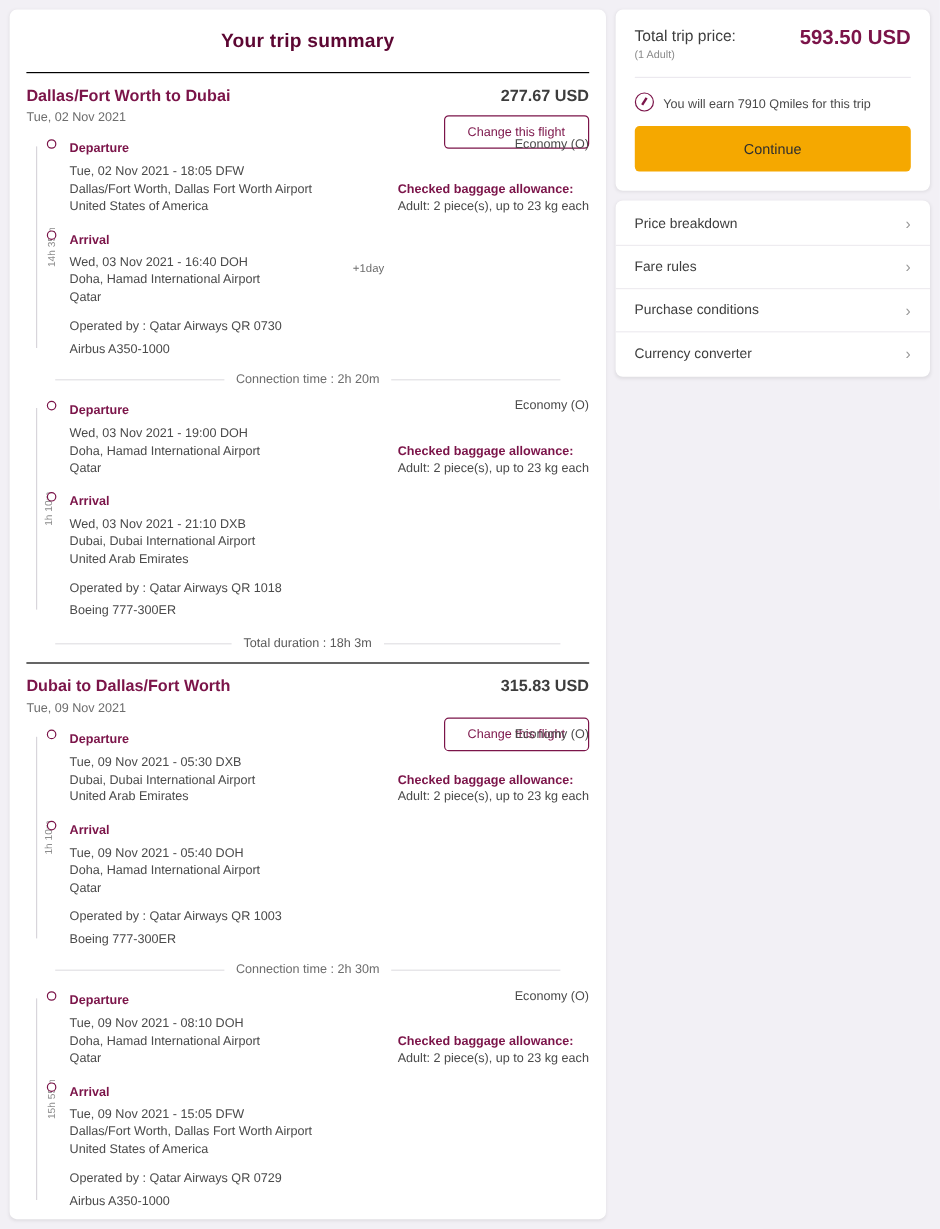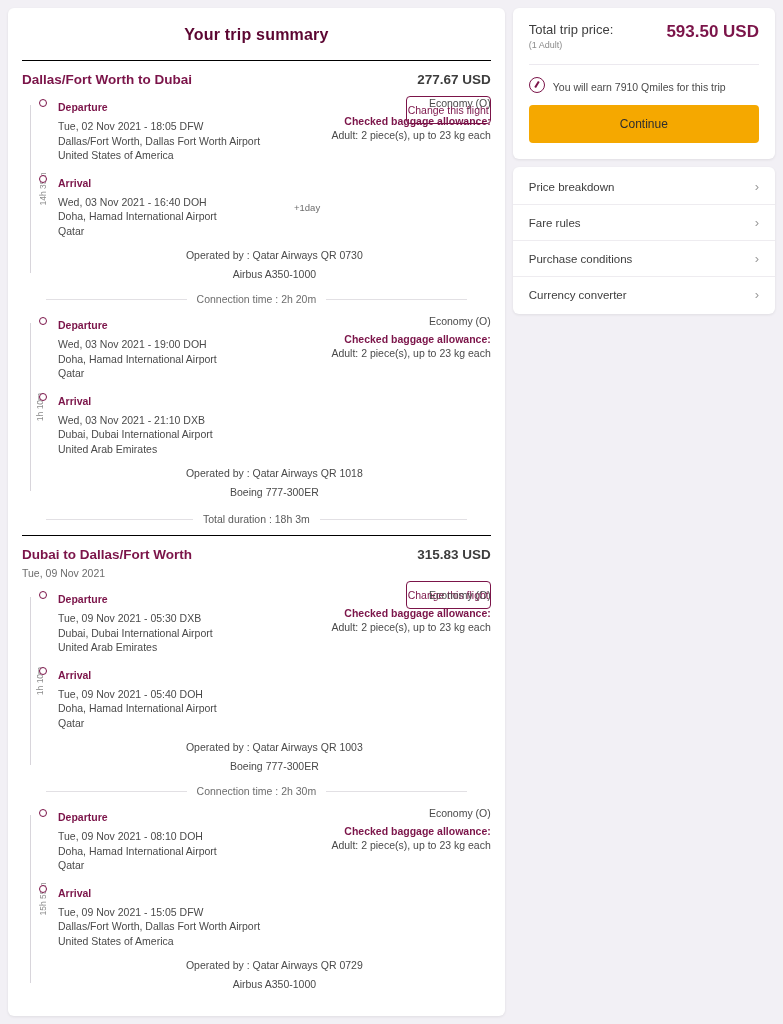--- a/index.html
+++ b/index.html
@@ -68,21 +68,21 @@
   }
   .change-btn {
     position: absolute;
     right: 14px;
     top: 36px;
     border: 1px solid #7b1449;
     color: #7b1449;
     background: #fff;
     border-radius: 4px;
     font-size: 10.5px;
-    padding: 7px 1px;
+    padding: 7px 19px;
     cursor: pointer;
     font-family: "Liberation Sans", sans-serif;
   }
 
   
   .leg {
     position: relative;
     padding-left: 36px;
     margin-top: 10px;
   }
@@ -143,39 +143,37 @@
     position: absolute;
     right: 0;
     top: 0;
     font-size: 10.5px;
     color: #4a4a4a;
     text-align: right;
   }
   .bag {
     position: absolute;
     right: 0;
-    top: 18px;
-    text-align: right;
+    top: 38px;
   }
   .bag .bag-t {
     color: #7b1449;
     font-size: 10.5px;
     font-weight: bold;
   }
   .bag .bag-s {
     color: #4a4a4a;
     font-size: 10.5px;
     margin-top: 2px;
   }
   .op {
     font-size: 10.5px;
     color: #4a4a4a;
     line-height: 14.5px;
     margin-top: 4px;
-    text-align: center;
   }
   .divider-text {
     display: flex;
     align-items: center;
     gap: 10px;
     margin: 12px 24px 6px 24px;
     color: #6d6d6d;
     font-size: 10.5px;
   }
   .divider-text:before, .divider-text:after {
@@ -291,20 +289,21 @@
 <div class="page">
 
   <div class="trip-card">
     <div class="trip-title">Your trip summary</div>
 
     <div class="section">
       <div class="sec-head">
         <span class="route">Dallas/Fort Worth to Dubai</span>
         <span class="price">277.67 USD</span>
       </div>
+      <div class="sec-date">Tue, 02 Nov 2021</div>
       <button class="change-btn">Change this flight</button>
 
       <div class="leg">
         <div class="dur-rail">
           <span class="dur-label">14h 35m</span>
         </div>
 
         <div class="pt relrow">
           <span class="dot"></span>
           <span class="pt-label">Departure</span>

